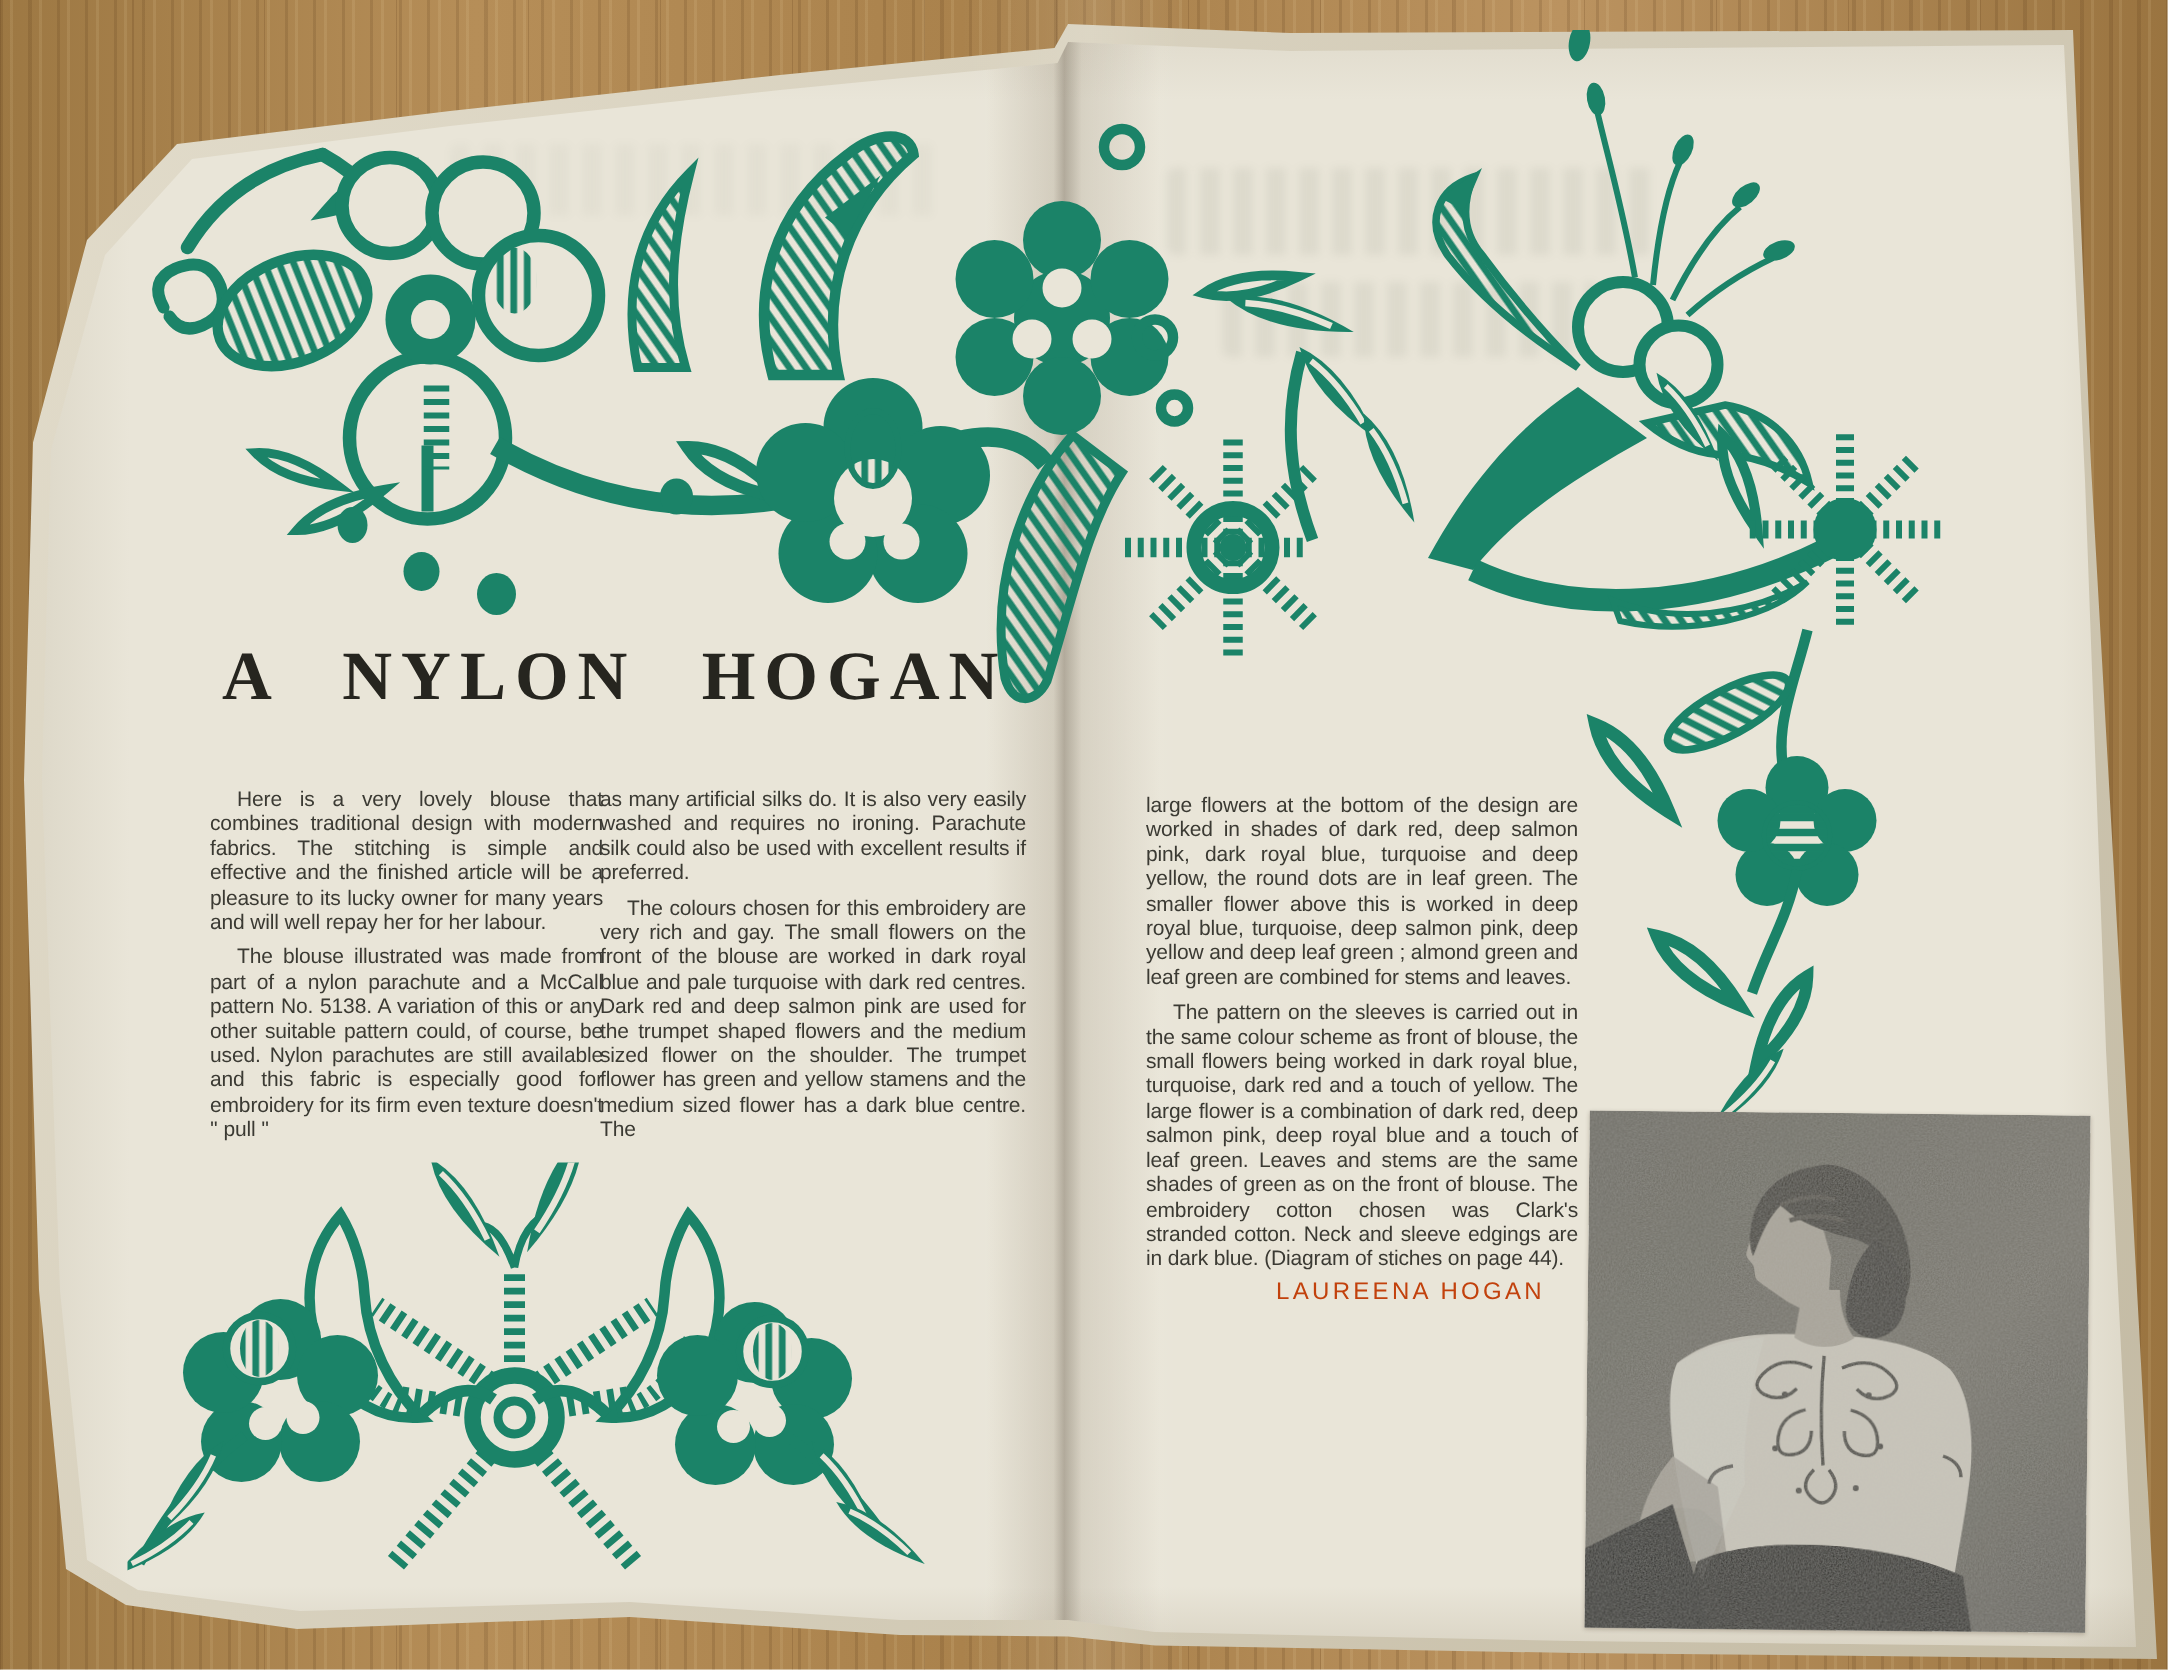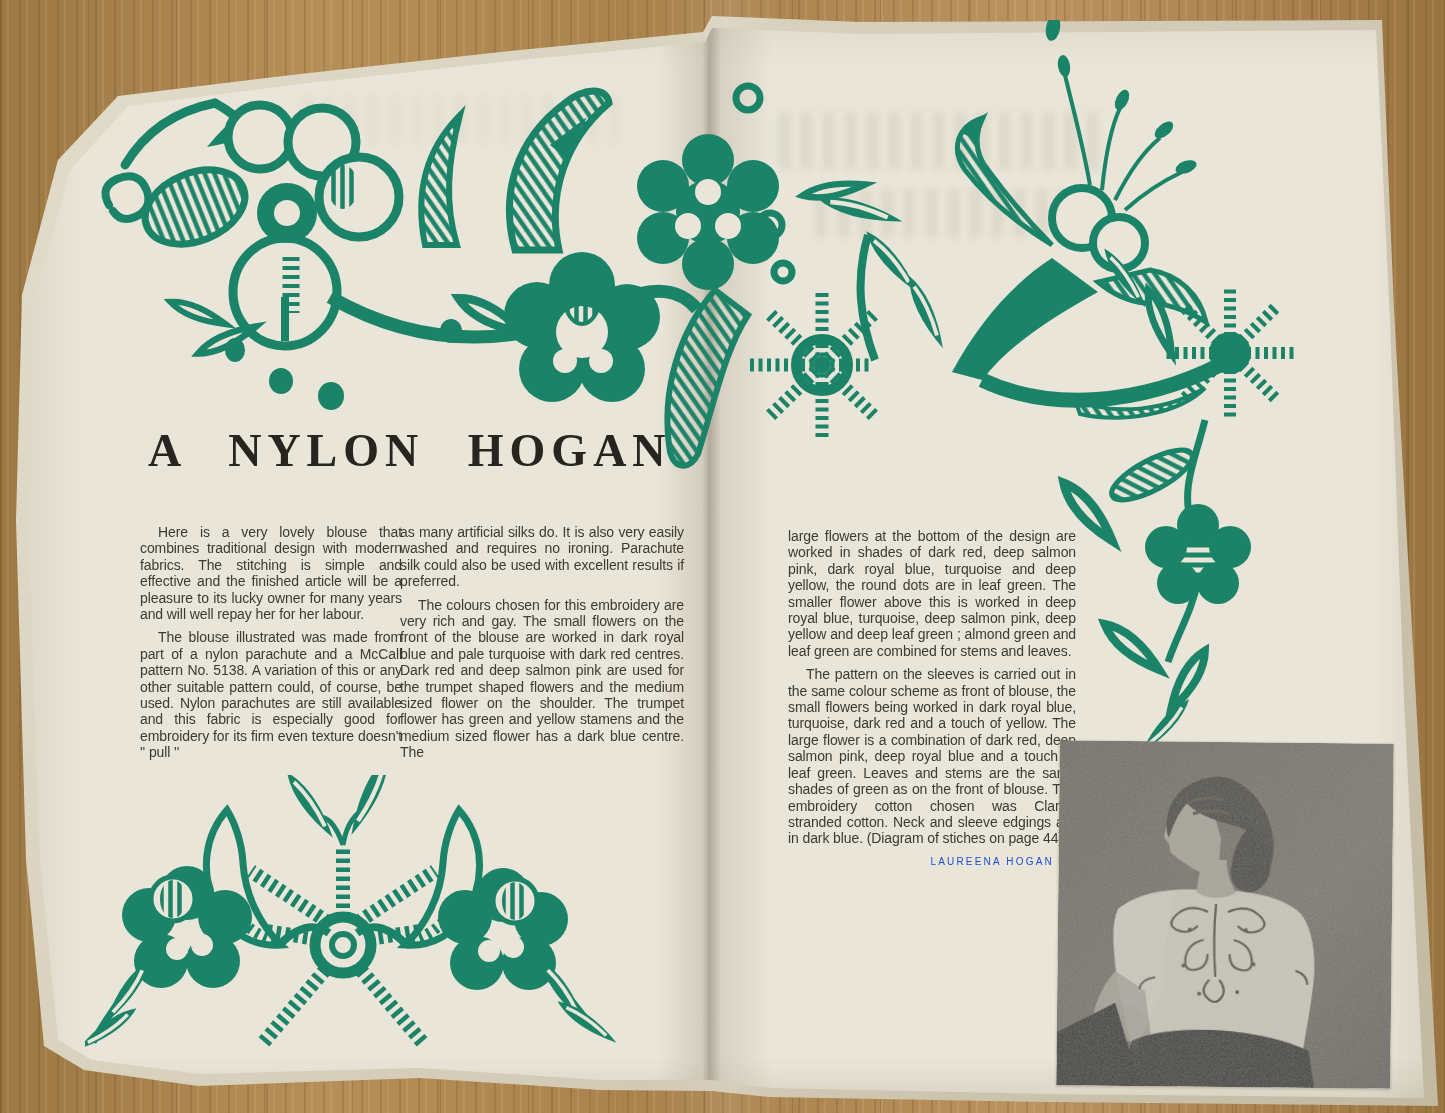--- a/index.html
+++ b/index.html
@@ -34,21 +34,21 @@
   .art{position:absolute;}
   .title{
     position:absolute;left:148px;top:424px;width:500px;
     font-family:"Liberation Serif", serif;font-weight:bold;
     font-size:46px;letter-spacing:6px;word-spacing:26px;color:#26251f;white-space:nowrap;
   }
   .col{position:absolute;color:#3b3a33;font-size:14px;line-height:16.4px;text-align:justify;letter-spacing:-0.1px;margin-top:36px;}
   .col p{margin:0 0 7px 0;}
   .col p.ind{text-indent:18px;}
   .em{}
-  .byline{margin-top:5px;text-align:right;padding-right:22px;letter-spacing:2.2px;font-size:10px;color:#1d4ed8;}
+  .byline{margin-top:5px;text-align:right;padding-right:22px;letter-spacing:2.2px;font-size:16px;color:#c2410c;}
   .photo{position:absolute;left:1058px;top:742px;width:334px;height:345px;transform:rotate(.6deg);
     box-shadow:0 1px 3px rgba(60,40,20,.25);}
   .gutter-shine{position:absolute;left:640px;top:0;width:150px;height:1113px;pointer-events:none;
     background:linear-gradient(90deg, transparent 0, rgba(255,255,250,.10) 58%, transparent 100%);}
 </style>
 </head>
 <body>
 
 <div class="stage">
 
@@ -289,21 +289,21 @@
   <div class="col" style="left:140px;top:488px;width:262px;">
     <p class="ind">Here is a very lovely blouse that combines traditional design with modern fabrics.  The stitching is simple and effective and the finished article will be a pleasure to its lucky owner for many years and will well repay her for her labour.</p>
     <p class="ind">The blouse illustrated was made from part of a nylon parachute and a McCall pattern No. 5138.  A variation of this or any other suitable pattern could, of course, be used.  Nylon parachutes are still available and this fabric is especially good for embroidery for its firm even texture doesn't '' pull ''</p>
   </div>
 
   <div class="col" style="left:400px;top:488px;width:284px;">
     <p>as many artificial silks do.  It is also very easily washed and requires no ironing. Parachute silk could also be used with excellent results if preferred.</p>
     <p class="ind">The colours chosen for this embroidery are very rich and gay.   The small flowers on the front of the blouse are worked in dark royal blue and pale turquoise with dark red centres.  Dark red and deep salmon pink are used for the trumpet shaped flowers and the medium sized flower on the shoulder. The trumpet flower has green and yellow stamens and the medium sized flower has a dark blue centre.   The</p>
   </div>
 
-  <div class="col" style="left:788px;top:492px;width:288px;">
+  <div class="col" style="left:764px;top:492px;width:288px;">
     <p>large flowers at the bottom of the design are worked in shades of dark red, deep salmon pink, dark royal blue, turquoise and deep yellow, the round dots are in leaf green.   The smaller flower above this is worked in deep royal blue, turquoise, deep salmon pink, deep yellow and deep leaf green ; almond green and leaf green are combined for stems and leaves.</p>
     <p class="ind"><span>The pattern on the sleeves is carried out in the same colour scheme as front of blouse, the small flowers being worked in dark royal blue, turquoise, dark red and a touch of yellow.   The large flower is a combination of dark red, deep salmon pink, deep royal blue and a touch of leaf green.   Leaves and stems are the same shades of green as on the front of blouse.   The embroidery cotton chosen was Clark's stranded cotton.   Neck and sleeve edgings are in dark blue.   </span><span class="em">(Diagram of stiches on page 44).</span></p>
     <div class="byline">LAUREENA HOGAN</div>
   </div>
 
   <div class="photo">
     <svg width="334" height="345" viewBox="0 0 334 345">
       <defs>
         <filter id="grain">
             <feTurbulence type="fractalNoise" baseFrequency="0.9" numOctaves="2" result="n"></feTurbulence>

